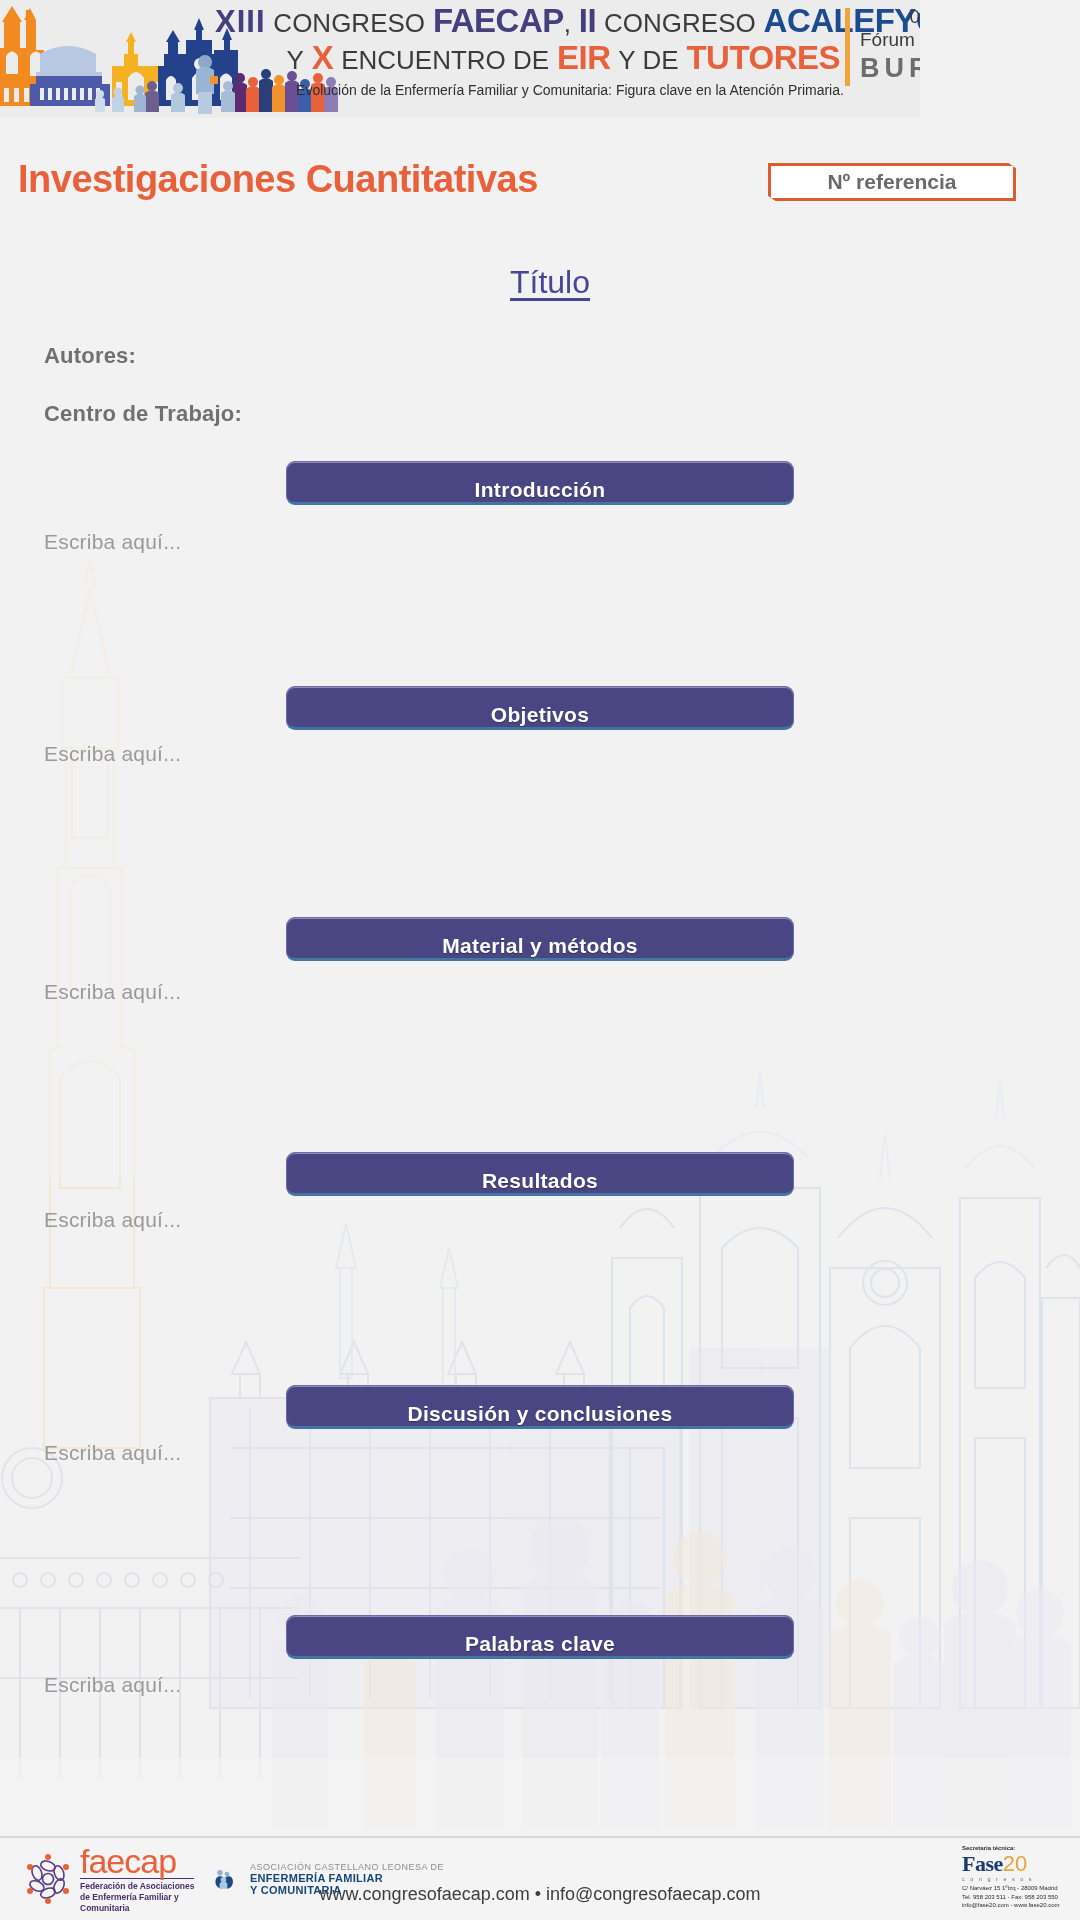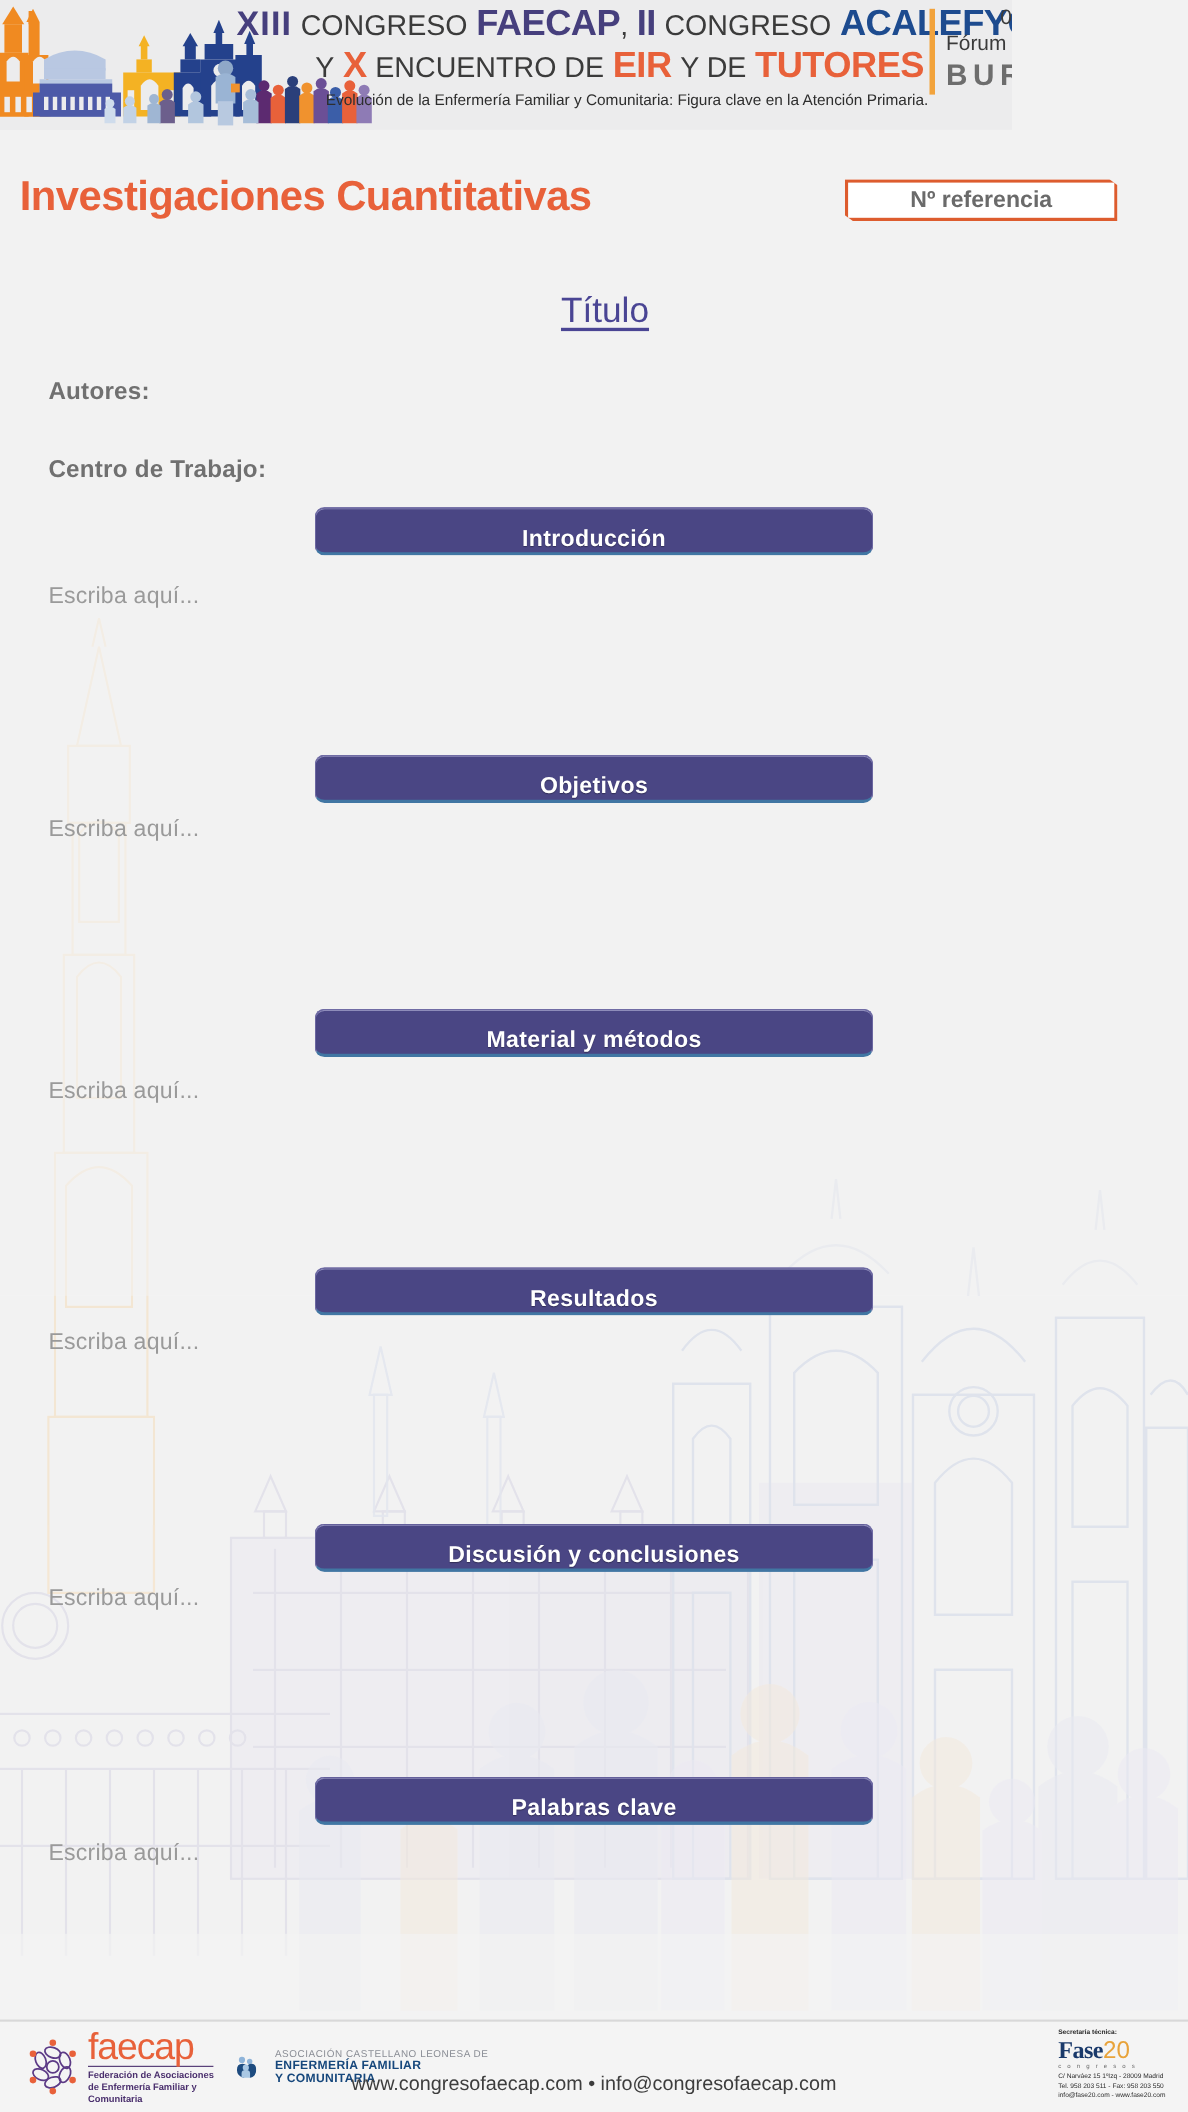--- a/index.html
+++ b/index.html
@@ -145,21 +145,21 @@
     left: 44px;
     font-size: 22px;
     color: #707070;
     font-family: "Liberation Sans Narrow", "Liberation Sans", sans-serif;
     font-weight: bold;
     letter-spacing: 0.2px;
     white-space: nowrap;
     z-index: 6;
   }
   #meta-autores { top: 343px; }
-  #meta-centro  { top: 401px; margin-top: 13px; }
+  #meta-centro  { top: 401px; }
 
   
   .sec-btn {
     position: absolute;
     left: 286px;
     width: 508px; height: 44px;
     background: #4a4684;
     border-radius: 9px;
     border-top: 1px solid #6f6ba5;
     border-left: 1px solid #6f6ba5;

